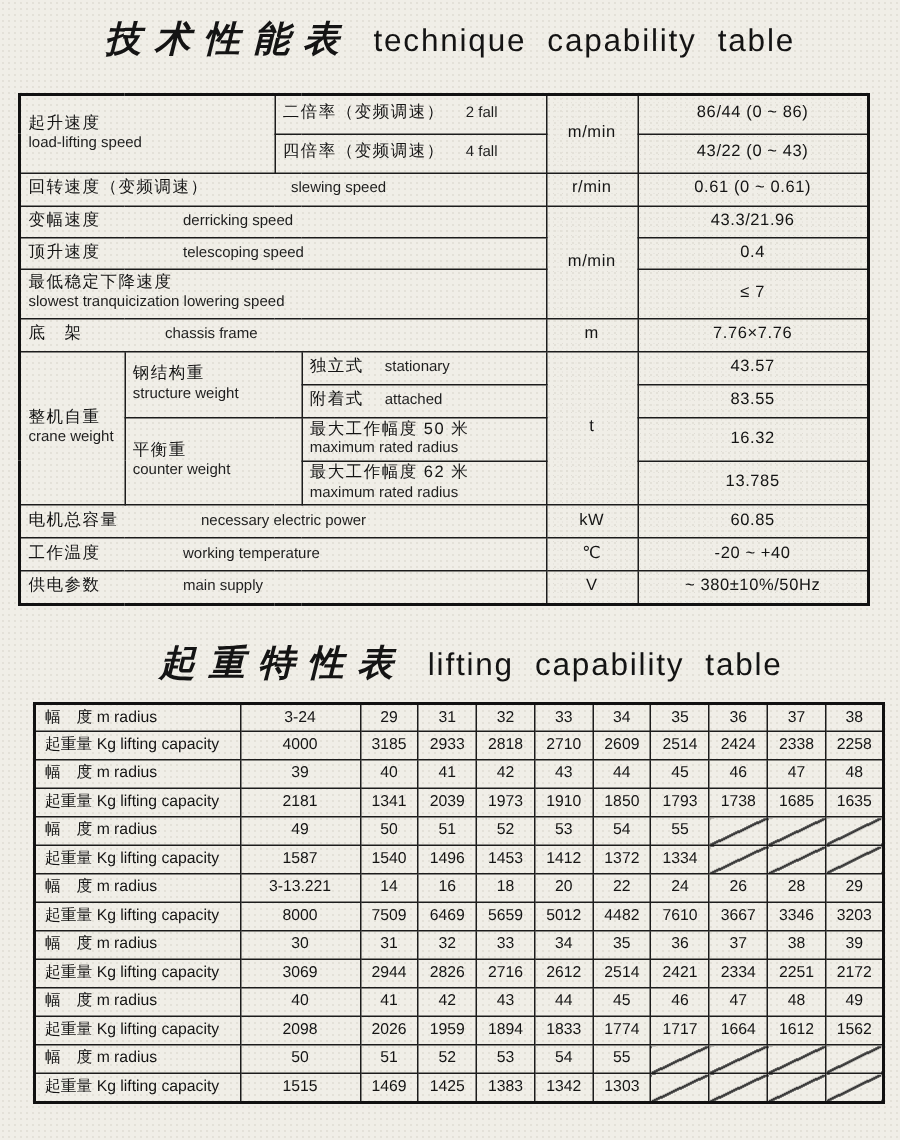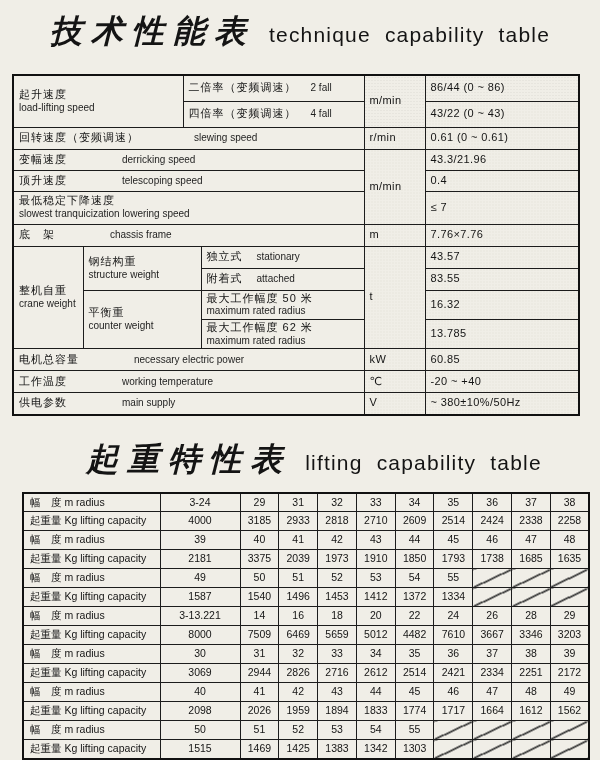--- a/index.html
+++ b/index.html
@@ -8,35 +8,35 @@
     font-family:"Liberation Sans","DejaVu Sans",sans-serif;
     background-color:#f0eee7;
     background-image: radial-gradient(rgba(110,105,90,0.10) 0.5px, transparent 0.6px);
     background-size: 4px 4px;
     color:#141414;
   }
   .title-row { text-align:center; margin-top:10px; white-space:nowrap; }
   .title-row.second { margin-top:22px;padding-left:28px; }
   .title-zh {
     font-family:"DejaVu Serif","Liberation Serif",serif;
-    font-weight:700; font-size:32px; letter-spacing:9px; font-style:italic;margin-top:48px;
+    font-weight:700; font-size:24px; letter-spacing:9px; font-style:italic;margin-top:48px;
   }
   .title-en { font-size:21px; letter-spacing:1.2px; word-spacing:7px; margin-left:14px; }
 
   table { border-collapse:collapse; table-layout:fixed; background:transparent; }
   td { border:1.5px solid #1c1c1c; padding:1px 5px; font-size:10.5px; line-height:1.25; overflow:hidden; }
   #tech-table { width:566px; margin:20px 0 0 12px; border:2.5px solid #111; }
   #lift-table { width:566px; margin:10px 0 0 22px; border:2.5px solid #111; }
 
   .zh { font-size:11px; letter-spacing:1px; }
   .en { font-size:10px; color:#1e1e1e; }
   .stack .zh, .stack .en { display:block; }
   .inline .en { margin-left:55px; }
   .inline .en.gap-sm { margin-left:14px; }
-  .unit-cell, .val-cell { text-align:left; font-size:11px; letter-spacing:0.4px;
+  .unit-cell, .val-cell { text-align:center; font-size:11px; letter-spacing:0.4px;
     background-image: radial-gradient(rgba(110,105,90,0.13) 0.5px, transparent 0.6px);
     background-size:3px 3px; }
   .lbl-cell { vertical-align:middle; }
 
   
   tr.h26{height:26px} tr.h22{height:22px} tr.h21{height:21px}
   tr.h33{height:33px} tr.h29{height:29px}
 
   
   #lift-table td { text-align:center; font-size:10.5px; }
@@ -231,21 +231,21 @@
         <td class="num-cell">43</td>
         <td class="num-cell">44</td>
         <td class="num-cell">45</td>
         <td class="num-cell">46</td>
         <td class="num-cell">47</td>
         <td class="num-cell">48</td>
       </tr>
       <tr class="capacity-row">
         <td class="row-label">起重量 Kg lifting capacity</td>
         <td class="num-cell">2181</td>
-        <td class="num-cell">3375</td>
+        <td class="num-cell">1341</td>
         <td class="num-cell">2039</td>
         <td class="num-cell">1973</td>
         <td class="num-cell">1910</td>
         <td class="num-cell">1850</td>
         <td class="num-cell">1793</td>
         <td class="num-cell">1738</td>
         <td class="num-cell">1685</td>
         <td class="num-cell">1635</td>
       </tr>
       <tr class="radius-row">

